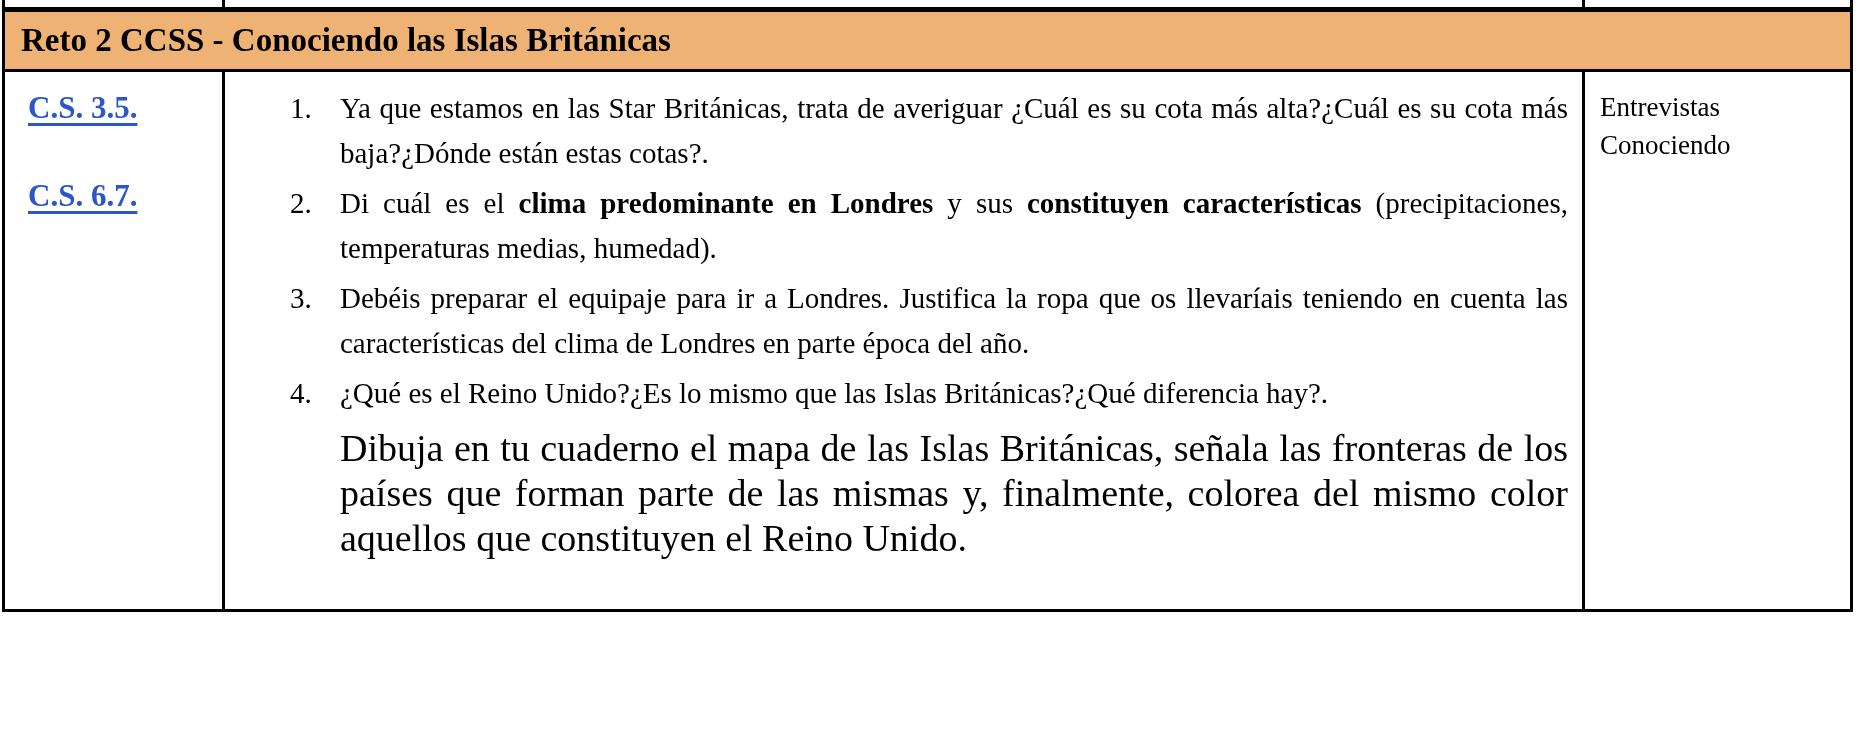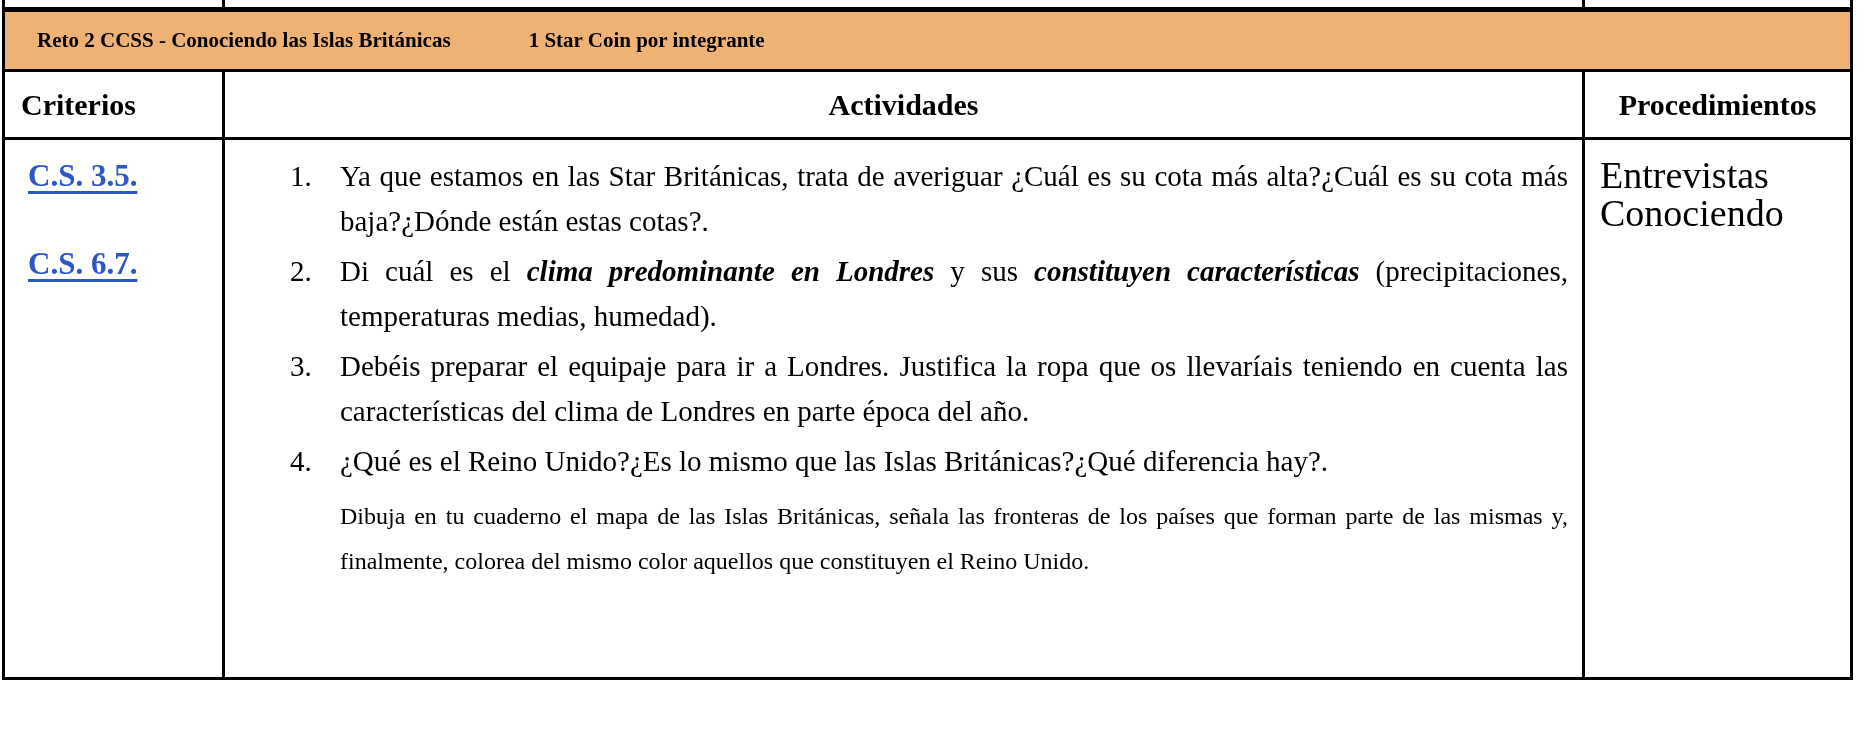--- a/index.html
+++ b/index.html
@@ -24,22 +24,22 @@
   
   .partial-row { height:7px; background:#fff; }
 
   
   .banner-row {
     height:65px;
     border-top:5px solid var(--border,#000);
     border-bottom:3px solid var(--border,#000);
     background:var(--banner-bg,#edb274);
     display:flex; align-items:center;
-    padding-left:32px;
-    font-weight:bold; font-size:21px; white-space:nowrap;
+    padding-left:16px;
+    font-weight:bold; font-size:33px; white-space:nowrap;
   }
   .banner-reward { margin-left:78px; }
 
   
   .header-row { height:68px; border-bottom:3px solid var(--border,#000); }
   .header-row .cell {
     display:flex; align-items:center;
     font-weight:bold; font-size:30px;
   }
   .header-row .col1 { padding-left:16px; }
@@ -58,50 +58,44 @@
     text-decoration-thickness:3px;
     text-underline-offset:5px;
     margin-bottom:52px;
     cursor:pointer;
   }
 
   .activities-cell { padding:14px 14px 0 65px; font-size:29px; }
   .act-item { display:flex; line-height:45px; margin-bottom:5px; }
   .act-num { flex:0 0 50px; }
   .act-text { flex:1 1 auto; text-align:justify; }
-  .bi { font-weight:bold; font-style:italic; }
+  .bi { font-weight:bold; }
   .closing-paragraph {
     margin-left:50px; margin-top:10px;
-    line-height:45px; text-align:justify; font-size:24px;
+    line-height:45px; text-align:justify; font-size:38px;
   }
 
-  .procedures-cell { padding:16px 6px 0 15px; font-size:38px; line-height:38px; }
+  .procedures-cell { padding:16px 6px 0 15px; font-size:27px; line-height:38px; }
   .procedure-line { display:block; }
 </style>
 </head>
 <body>
 
 <div class="doc-table">
 
   <div class="row partial-row">
     <div class="cell col1"></div>
     <div class="cell col2"></div>
     <div class="cell col3"></div>
   </div>
 
   <div class="banner-row">
     <span>Reto 2 CCSS - Conociendo las Islas Británicas</span>
-    <span class="banner-reward">1 Star Coin por integrante</span>
   </div>
 
-  <div class="row header-row">
-    <div class="cell col1">Criterios</div>
-    <div class="cell col2">Actividades</div>
-    <div class="cell col3">Procedimientos</div>
-  </div>
 
   <div class="row body-row">
     <div class="cell col1 criteria-cell">
         <a class="criteria-link">C.S. 3.5.</a>
         <a class="criteria-link">C.S. 6.7.</a>
       </div>
     <div class="cell col2 activities-cell">
       <div>
           <div class="act-item">
             <span class="act-num">1.</span>

